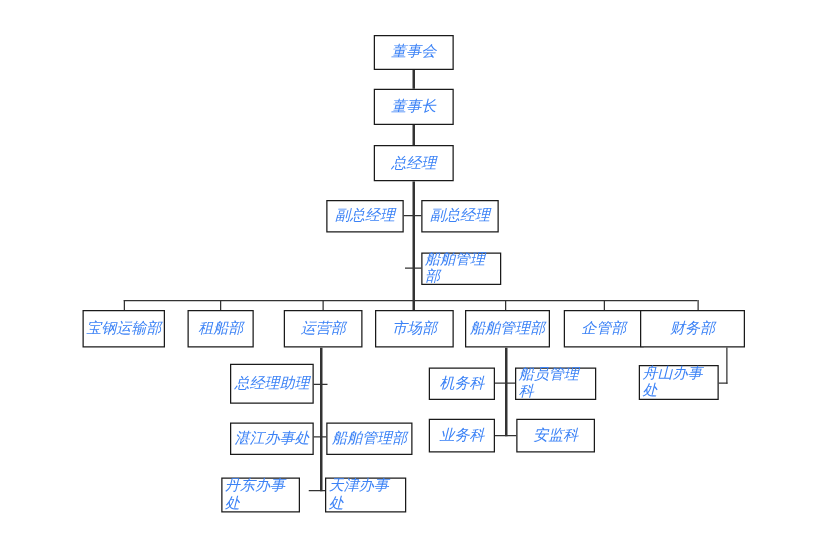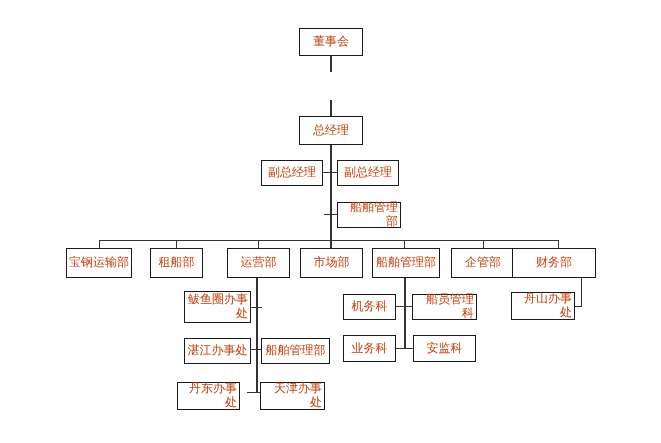--- a/index.html
+++ b/index.html
@@ -2,24 +2,24 @@
 <html><head>
 <meta charset="utf-8">
 <style>
   html,body{margin:0;padding:0;background:#ffffff;}
   .canvas{
     position:relative;width:661px;height:443px;background:#ffffff;
     font-family:"DejaVu Sans","Liberation Sans",sans-serif;overflow:hidden;
   }
   .node{
     position:absolute;box-sizing:border-box;
-    border:1px solid #1a1a1a;background:#ffffff;color:#c2410c;
+    border:1px solid #1a1a1a;background:#ffffff;color:#3b82f6;
     display:flex;align-items:center;justify-content:center;
-    text-align:right;font-size:12px;line-height:1.15;padding:1px 2px;
-    white-space:normal;word-break:break-all;
+    text-align:left;font-size:12px;line-height:1.15;padding:1px 2px;
+    white-space:normal;word-break:break-all;font-style:italic;
   }
   .line{position:absolute;background:#333333;}
   .v{width:2px;}
   .v1{width:1px;}
   .h{height:1px;}
 </style>
 </head>
 <body>
 
 <div class="canvas">
@@ -45,35 +45,36 @@
   <div class="line h" style="left:247px;top:392px;width:14px"></div>
 
   <div class="line v" style="left:404px;top:278px;height:71px"></div>
   <div class="line h" style="left:396px;top:306px;width:17px"></div>
   <div class="line h" style="left:396px;top:348px;width:18px"></div>
 
   <div class="line v1" style="left:581px;top:277px;height:30px"></div>
   <div class="line h" style="left:574px;top:306px;width:8px"></div>
 
   <div class="node" style="left:299px;top:28px;width:64px;height:28px">董事会</div>
+  <div class="node" style="left:299px;top:71px;width:64px;height:29px">董事长</div>
   <div class="node" style="left:299px;top:116px;width:64px;height:29px">总经理</div>
 
   <div class="node" style="left:261px;top:160px;width:62px;height:26px">副总经理</div>
   <div class="node" style="left:337px;top:160px;width:62px;height:26px">副总经理</div>
   <div class="node" style="left:337px;top:202px;width:64px;height:26px">船舶管理部</div>
 
   <div class="node" style="left:66px;top:248px;width:66px;height:30px">宝钢运输部</div>
   <div class="node" style="left:150px;top:248px;width:53px;height:30px">租船部</div>
   <div class="node" style="left:227px;top:248px;width:63px;height:30px">运营部</div>
   <div class="node" style="left:300px;top:248px;width:63px;height:30px">市场部</div>
   <div class="node" style="left:372px;top:248px;width:68px;height:30px">船舶管理部</div>
   <div class="node" style="left:451px;top:248px;width:64px;height:30px">企管部</div>
   <div class="node" style="left:512px;top:248px;width:84px;height:30px">财务部</div>
 
-  <div class="node" style="left:184px;top:291px;width:67px;height:32px">鲅鱼圈办事处</div>
+  <div class="node" style="left:184px;top:291px;width:67px;height:32px">总经理助理</div>
   <div class="node" style="left:184px;top:338px;width:67px;height:26px">湛江办事处</div>
   <div class="node" style="left:261px;top:338px;width:69px;height:26px">船舶管理部</div>
   <div class="node" style="left:177px;top:382px;width:63px;height:28px">丹东办事处</div>
   <div class="node" style="left:260px;top:382px;width:65px;height:28px">天津办事处</div>
 
   <div class="node" style="left:343px;top:294px;width:53px;height:26px">机务科</div>
   <div class="node" style="left:412px;top:294px;width:65px;height:26px">船员管理科</div>
   <div class="node" style="left:343px;top:335px;width:53px;height:27px">业务科</div>
   <div class="node" style="left:413px;top:335px;width:63px;height:27px">安监科</div>
 

